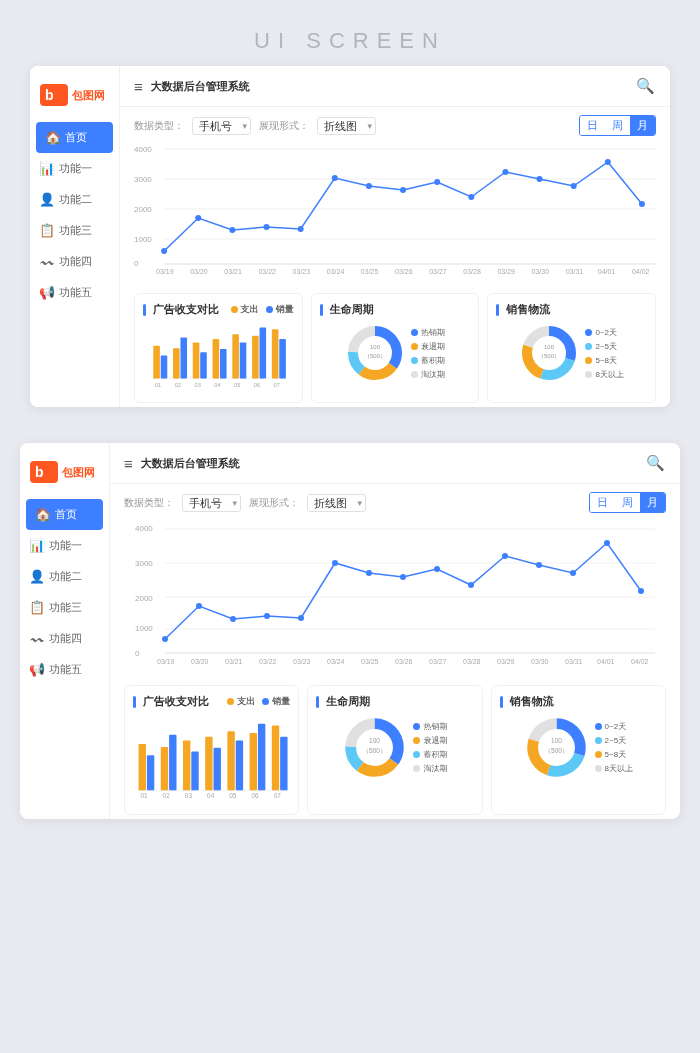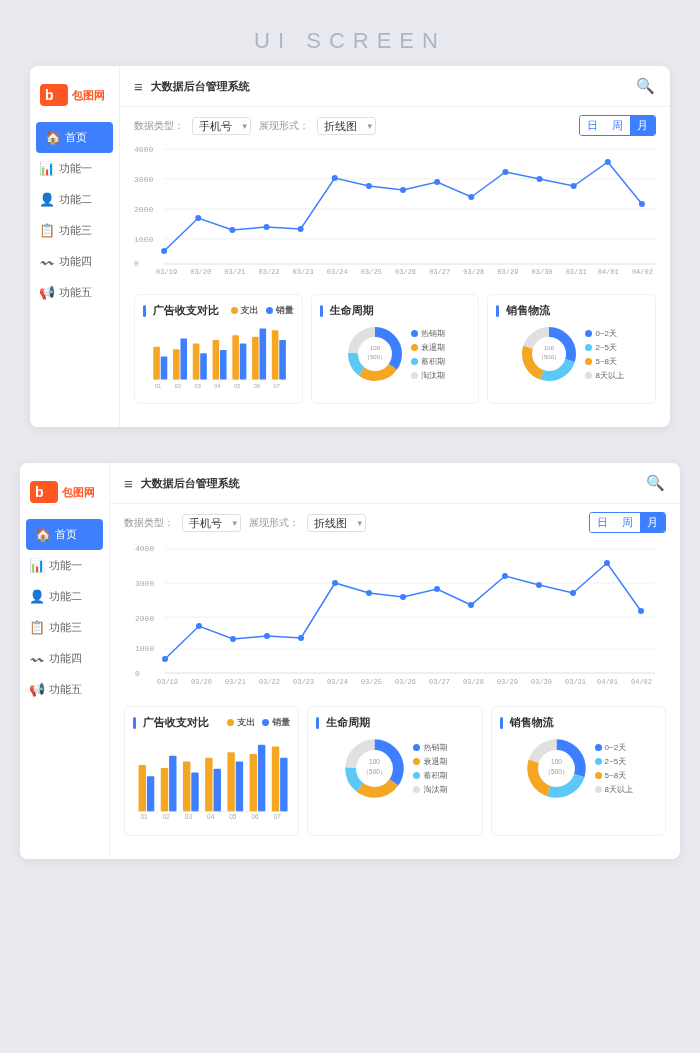--- a/index.html
+++ b/index.html
@@ -160,32 +160,31 @@
       background: #fff;
     }
     .time-tab.active {
       background: #3d7fff;
       color: #fff;
     }
 
     
     .line-chart-area {
       padding: 0 14px 8px;
-      font-family: Liberation Mono, monospace;
     }
     .line-chart-svg {
       width: 100%;
       height: 130px;
     }
 
     
     .charts-row {
       display: flex;
       gap: 8px;
-      padding: 8px 14px 23px;
+      padding: 8px 14px 4px;
     }
 
     .chart-box {
       background: #fff;
       border: 1px solid #f0f0f0;
       border-radius: 6px;
       padding: 8px;
       flex: 1;
     }
     .chart-box-title {

